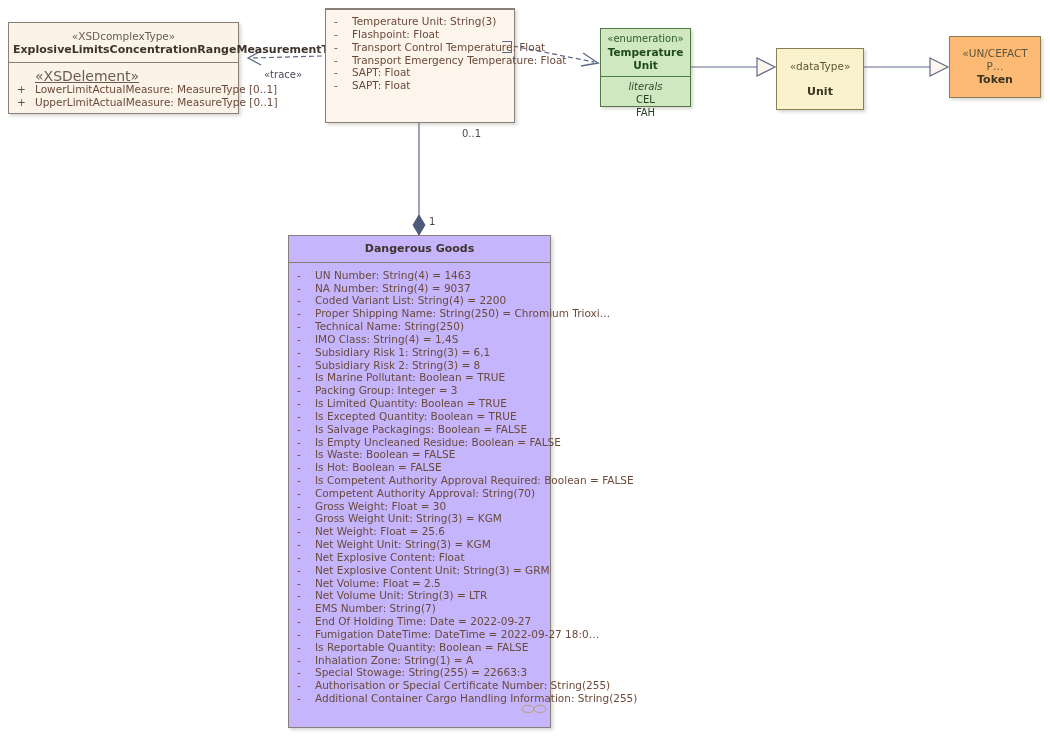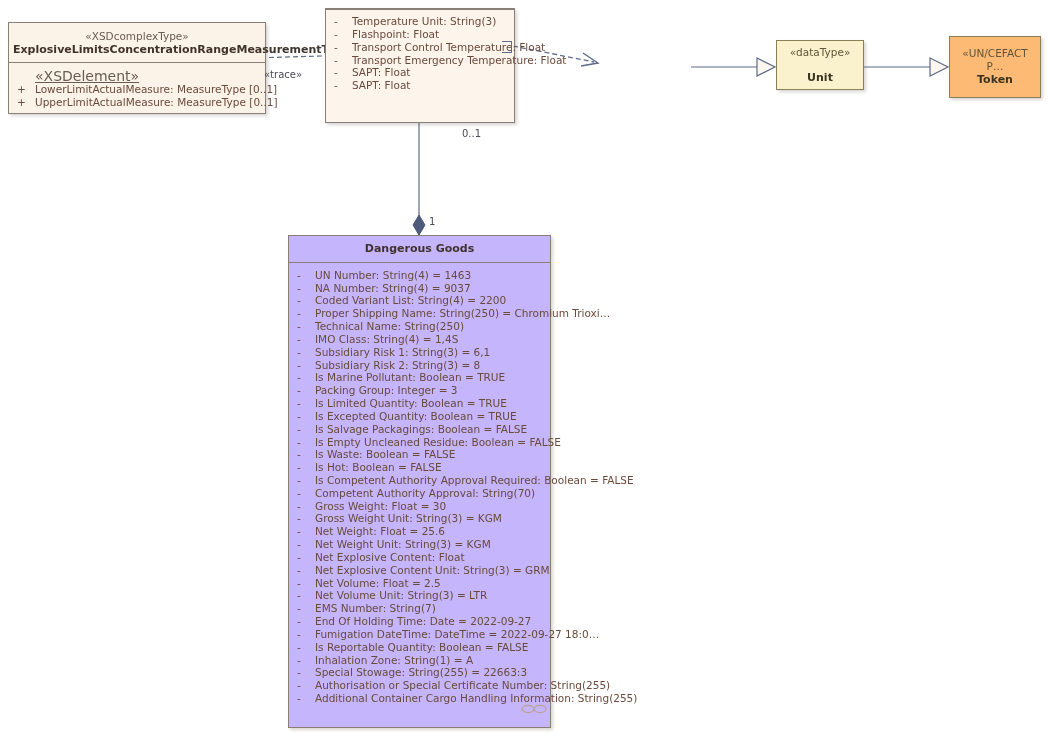--- a/index.html
+++ b/index.html
@@ -79,21 +79,21 @@
     width: 18px;
     flex: 0 0 18px;
     text-align: left;
     padding-left: 2px;
     color: #6b4a3a;
   }
   .attr .txt { flex: 1 1 auto; }
 
   
   #n-xsd {
-    left: 8px; top: 22px; width: 258px; height: 92px;
+    left: 8px; top: 22px; width: 231px; height: 92px;
     background: #fbf2e8;
   }
   #n-xsd .hdr { padding-top: 7px; }
   #n-xsd .body { padding-top: 6px; }
   #n-xsd .stereo-row {
     font-size: 14px;
     color: #6b5c52;
     padding-left: 20px;
     line-height: 14px;
     text-decoration: underline;
@@ -125,21 +125,21 @@
     line-height: 13px;
   }
   #n-enum .lit {
     font-size: 10px;
     color: #244520;
     line-height: 13px;
   }
 
   
   #n-unit {
-    left: 776px; top: 40px; width: 88px; height: 50px;
+    left: 776px; top: 48px; width: 88px; height: 62px;
     background: #faf2cd;
     border-color: #8a7f55;
   }
   #n-unit .hdr {
     height: 100%;
     display: flex;
     flex-direction: column;
     align-items: center;
     justify-content: center;
   }
@@ -282,20 +282,32 @@
       </div>
       <div class="attr">
         <span class="vis">-</span>
         <span class="txt">SAPT: Float</span>
       </div>
     </div>
   </div>
 
   <div id="port-bracket"></div>
 
+  <div class="node" id="n-enum">
+    <div class="hdr">
+      <span class="stereo">«enumeration»</span>
+      <span class="nm">Temperature Unit</span>
+    </div>
+    <div class="sep"></div>
+    <div class="body">
+      <div class="lit-hdr">literals</div>
+      <div class="lit">CEL</div>
+      <div class="lit">FAH</div>
+    </div>
+  </div>
 
   <div class="node" id="n-unit">
     <div class="hdr">
       <span class="stereo">«dataType»</span>
       <span class="nm">Unit</span>
     </div>
   </div>
 
   <div class="node" id="n-token">
     <div class="hdr">

